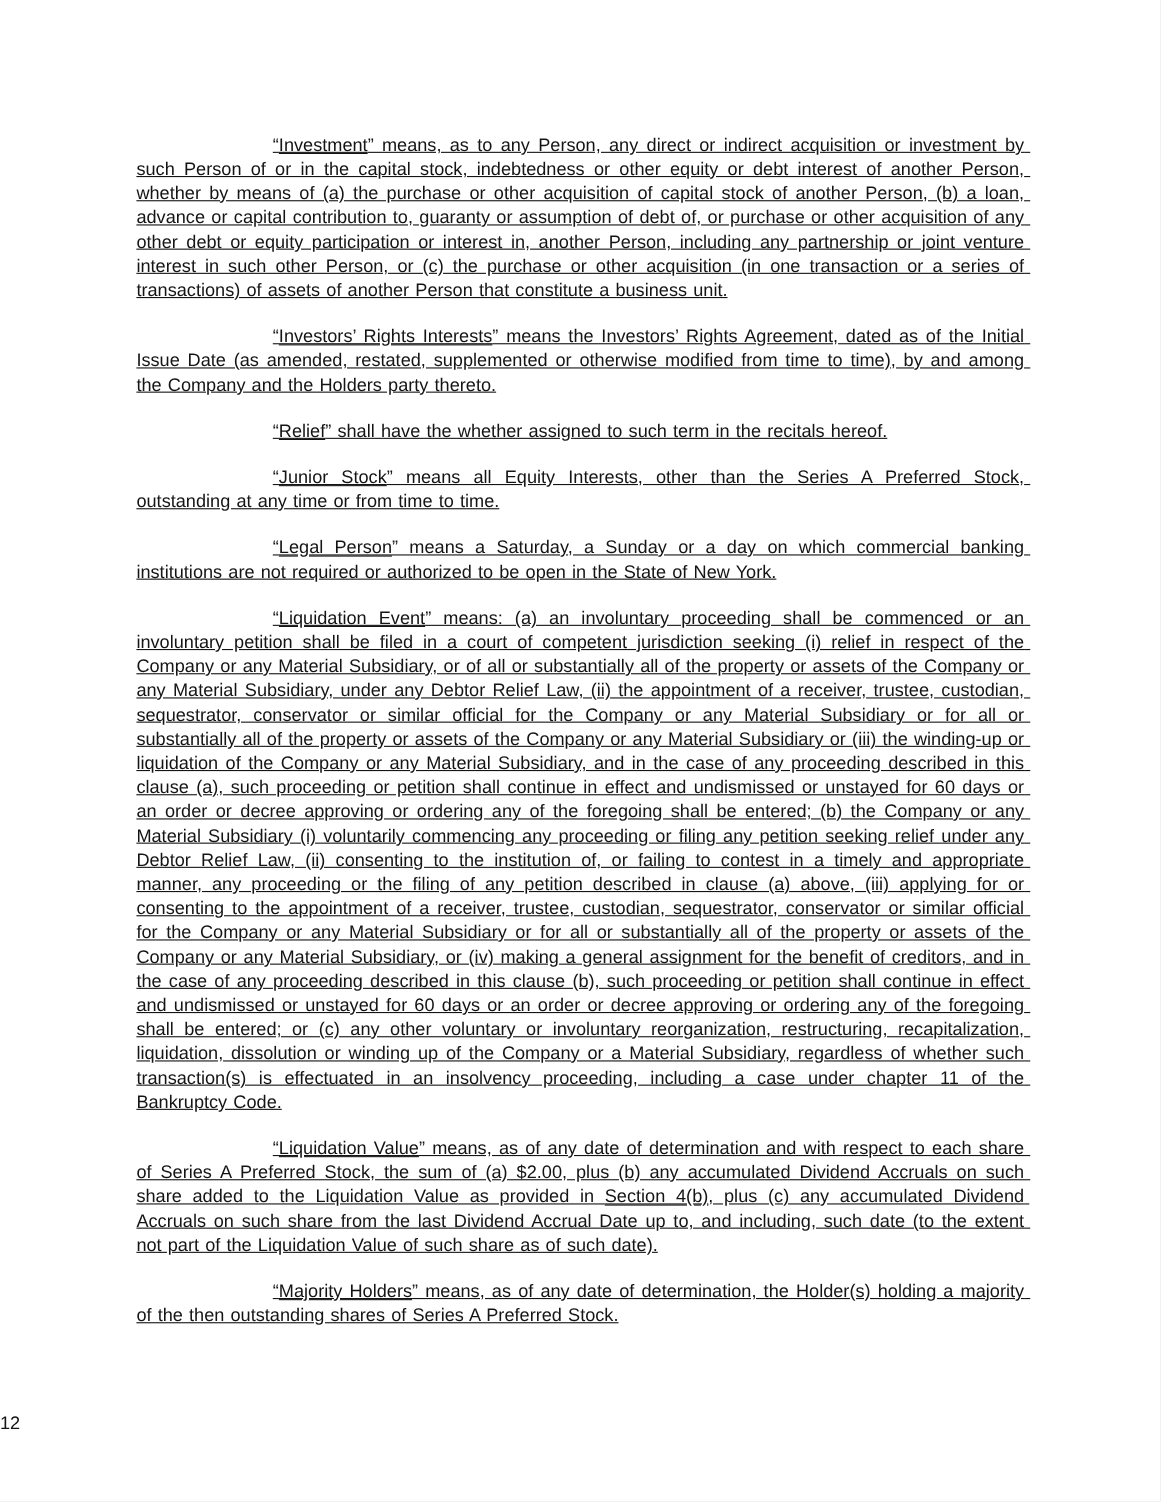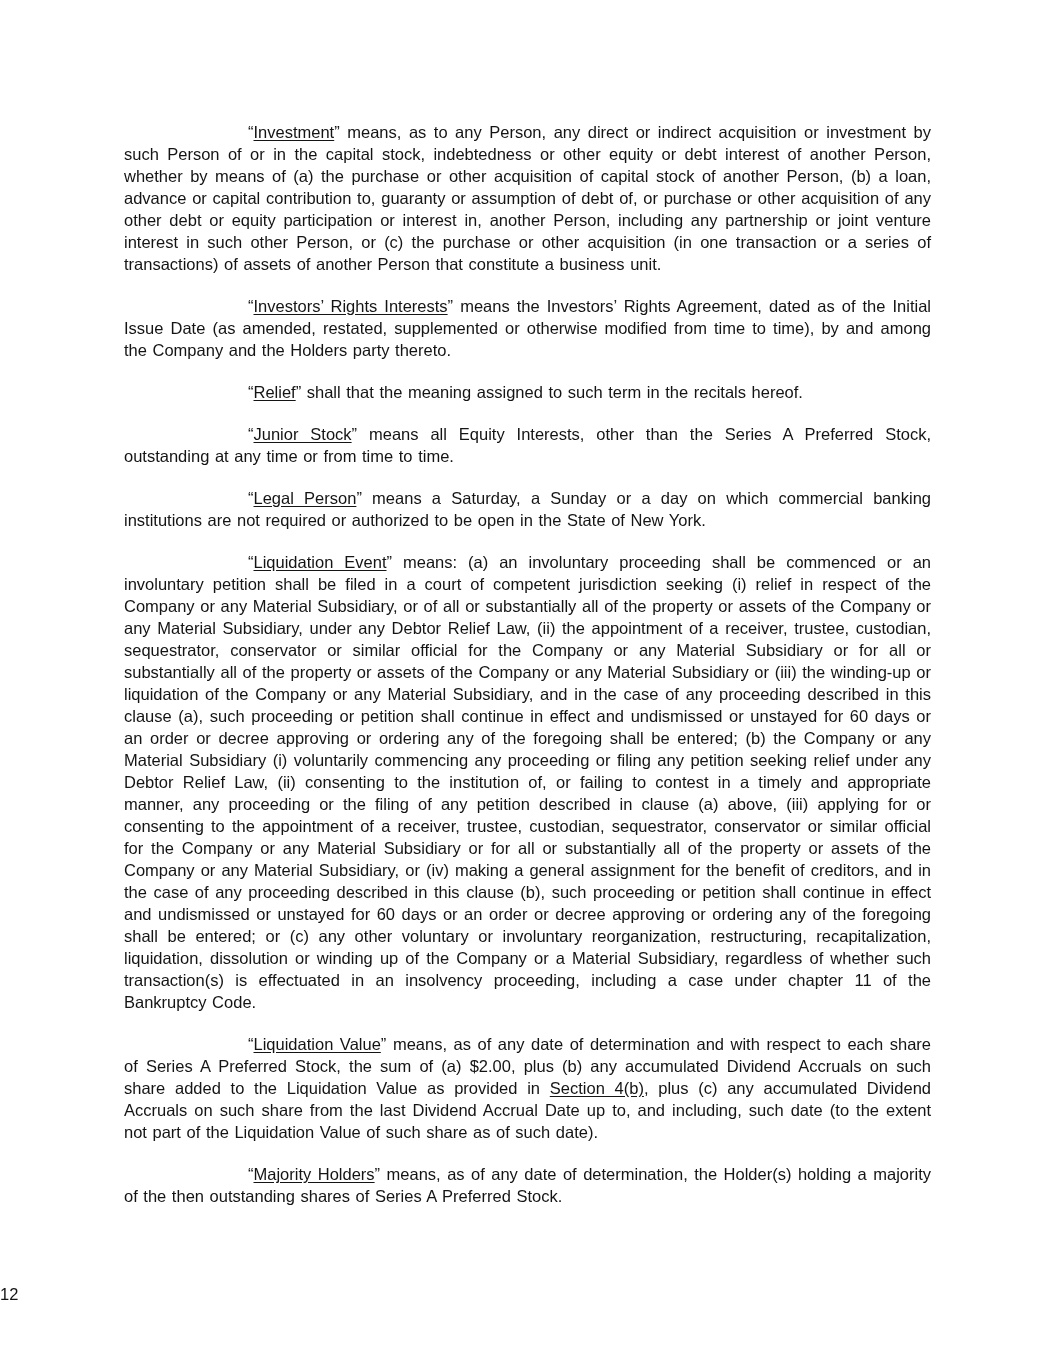--- a/index.html
+++ b/index.html
@@ -23,20 +23,21 @@
     left: 124px;
     width: 807px;
   }
   .para {
     margin: 0 0 20px 0;
     text-align: justify;
     text-indent: 124px;
     font-size: 16.5px;
     line-height: 22px;
     word-spacing: 1px;
+    text-decoration: underline;
   }
   .para span { white-space: pre-wrap; }
   .u {
     text-decoration: underline;
     text-underline-offset: 2px;
   }
   .page-number {
     position: absolute;
     top: 1283px;
     left: 0;
@@ -45,21 +46,21 @@
     line-height: 22px;
   }
 </style>
 </head>
 <body>
 
 <div class="page">
   <div class="doc-body">
       <p class="para"><span>“</span><span class="u">Investment</span><span>” means, as to any Person, any direct or indirect acquisition or investment by such Person of or in the capital stock, indebtedness or other equity or debt interest of another Person, whether by means of (a) the purchase or other acquisition of capital stock of another Person, (b) a loan, advance or capital contribution to, guaranty or assumption of debt of, or purchase or other acquisition of any other debt or equity participation or interest in, another Person, including any partnership or joint venture interest in such other Person, or (c) the purchase or other acquisition (in one transaction or a series of transactions) of assets of another Person that constitute a business unit.</span></p>
       <p class="para"><span>“</span><span class="u">Investors’ Rights Interests</span><span>” means the Investors’ Rights Agreement, dated as of the Initial Issue Date (as amended, restated, supplemented or otherwise modified from time to time), by and among the Company and the Holders party thereto.</span></p>
-      <p class="para"><span>“</span><span class="u">Relief</span><span>” shall that the meaning assigned to such term in the recitals hereof.</span></p>
+      <p class="para"><span>“</span><span class="u">Relief</span><span>” shall have the whether assigned to such term in the recitals hereof.</span></p>
       <p class="para"><span>“</span><span class="u">Junior Stock</span><span>” means all Equity Interests, other than the Series A Preferred Stock, outstanding at any time or from time to time.</span></p>
       <p class="para"><span>“</span><span class="u">Legal Person</span><span>” means a Saturday, a Sunday or a day on which commercial banking institutions are not required or authorized to be open in the State of New York.</span></p>
       <p class="para"><span>“</span><span class="u">Liquidation Event</span><span>” means: (a) an involuntary proceeding shall be commenced or an involuntary petition shall be filed in a court of competent jurisdiction seeking (i) relief in respect of the Company or any Material Subsidiary, or of all or substantially all of the property or assets of the Company or any Material Subsidiary, under any Debtor Relief Law, (ii) the appointment of a receiver, trustee, custodian, sequestrator, conservator or similar official for the Company or any Material Subsidiary or for all or substantially all of the property or assets of the Company or any Material Subsidiary or (iii) the winding-up or liquidation of the Company or any Material Subsidiary, and in the case of any proceeding described in this clause (a), such proceeding or petition shall continue in effect and undismissed or unstayed for 60 days or an order or decree approving or ordering any of the foregoing shall be entered; (b) the Company or any Material Subsidiary (i) voluntarily commencing any proceeding or filing any petition seeking relief under any Debtor Relief Law, (ii) consenting to the institution of, or failing to contest in a timely and appropriate manner, any proceeding or the filing of any petition described in clause (a) above, (iii) applying for or consenting to the appointment of a receiver, trustee, custodian, sequestrator, conservator or similar official for the Company or any Material Subsidiary or for all or substantially all of the property or assets of the Company or any Material Subsidiary, or (iv) making a general assignment for the benefit of creditors, and in the case of any proceeding described in this clause (b), such proceeding or petition shall continue in effect and undismissed or unstayed for 60 days or an order or decree approving or ordering any of the foregoing shall be entered; or (c) any other voluntary or involuntary reorganization, restructuring, recapitalization, liquidation, dissolution or winding up of the Company or a Material Subsidiary, regardless of whether such transaction(s) is effectuated in an insolvency proceeding, including a case under chapter 11 of the Bankruptcy Code.</span></p>
       <p class="para"><span>“</span><span class="u">Liquidation Value</span><span>” means, as of any date of determination and with respect to each share of Series A Preferred Stock, the sum of (a) $2.00, plus (b) any accumulated Dividend Accruals on such share added to the Liquidation Value as provided in </span><span class="u">Section 4(b)</span><span>, plus (c) any accumulated Dividend Accruals on such share from the last Dividend Accrual Date up to, and including, such date (to the extent not part of the Liquidation Value of such share as of such date).</span></p>
       <p class="para"><span>“</span><span class="u">Majority Holders</span><span>” means, as of any date of determination, the Holder(s) holding a majority of the then outstanding shares of Series A Preferred Stock.</span></p>
     </div>
   <div class="page-number">12</div>
 </div>
 
 </body></html>

